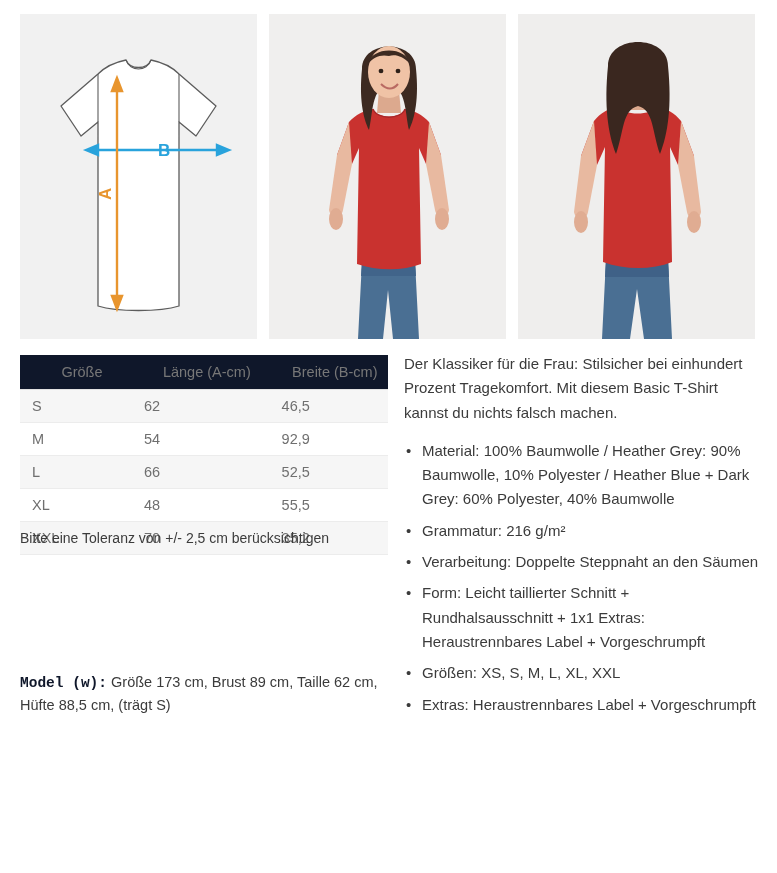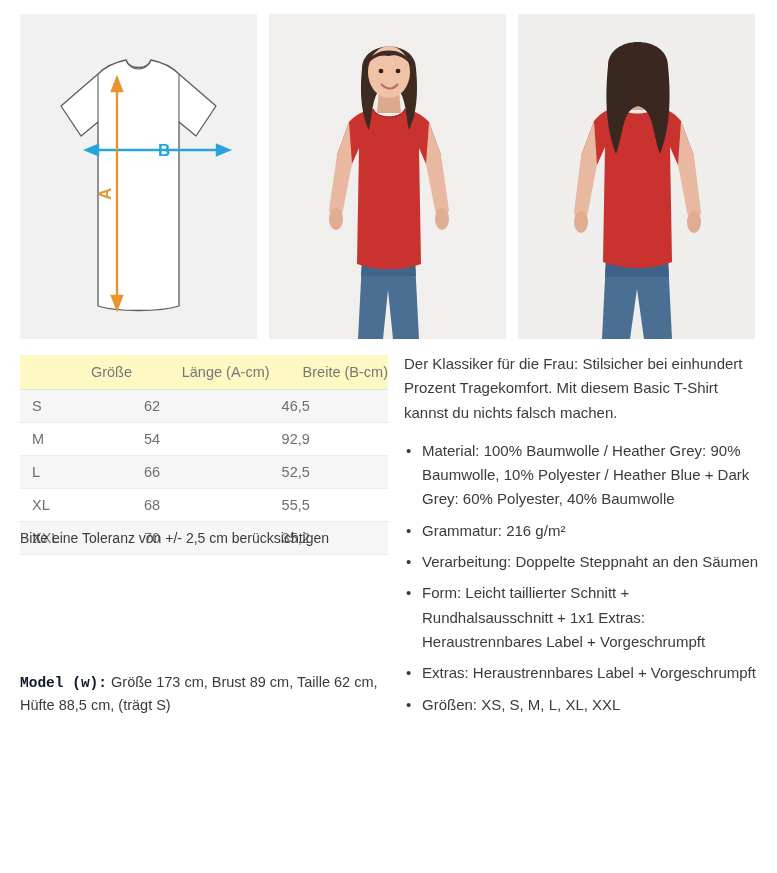--- a/index.html
+++ b/index.html
@@ -59,26 +59,26 @@
   
   .size-table {
     position: absolute;
     left: 20px;
     top: 355px;
     width: 368px;
     border-collapse: collapse;
     font-size: 14.5px;
   }
   .size-table th {
-    text-align: right;
+    text-align: center;
     font-weight: normal;
     color: #777777;
     padding: 9px 0 9px 12px;
     border-bottom: 1px solid #e2e2e2;
-    background: #fef9c3;
+    background: #0f172a;
   }
   .size-table td {
     color: #6f6f6f;
     padding: 8px 0 8px 12px;
     border-bottom: 1px solid #ececec;
   }
   .size-table tbody tr:nth-child(odd) td {
     background: #f6f6f6;
   }
   .size-table .col-size { width: 110px; }
@@ -275,21 +275,21 @@
         <td>54</td>
         <td>92,9</td>
       </tr>
       <tr>
         <td>L</td>
         <td>66</td>
         <td>52,5</td>
       </tr>
       <tr>
         <td>XL</td>
-        <td>68</td>
+        <td>48</td>
         <td>55,5</td>
       </tr>
       <tr>
         <td>XXL</td>
         <td>70</td>
         <td>35,2</td>
       </tr>
     </tbody>
   </table>
 
@@ -299,18 +299,18 @@
     <b>Model (w):</b><span> Größe 173 cm, Brust 89 cm, Taille 62 cm, Hüfte 88,5 cm, (trägt S)</span>
   </div>
 
   <div class="desc">
     <p class="intro">Der Klassiker für die Frau: Stilsicher bei einhundert Prozent Tragekomfort. Mit diesem Basic T-Shirt kannst du nichts falsch machen.</p>
     <ul>
       <li>Material: 100% Baumwolle / Heather Grey: 90% Baumwolle, 10%  Polyester / Heather Blue + Dark Grey: 60% Polyester, 40% Baumwolle</li>
       <li>Grammatur: 216 g/m²</li>
       <li>Verarbeitung: Doppelte Steppnaht an den Säumen</li>
       <li>Form: Leicht taillierter Schnitt + Rundhalsausschnitt + 1x1 Extras: Heraustrennbares Label + Vorgeschrumpft</li>
+      <li>Größen: XS, S, M, L, XL, XXL</li>
       <li>Extras: Heraustrennbares Label + Vorgeschrumpft</li>
-      <li>Größen: XS, S, M, L, XL, XXL</li>
     </ul>
   </div>
 
 </div>
 
 </body></html>

